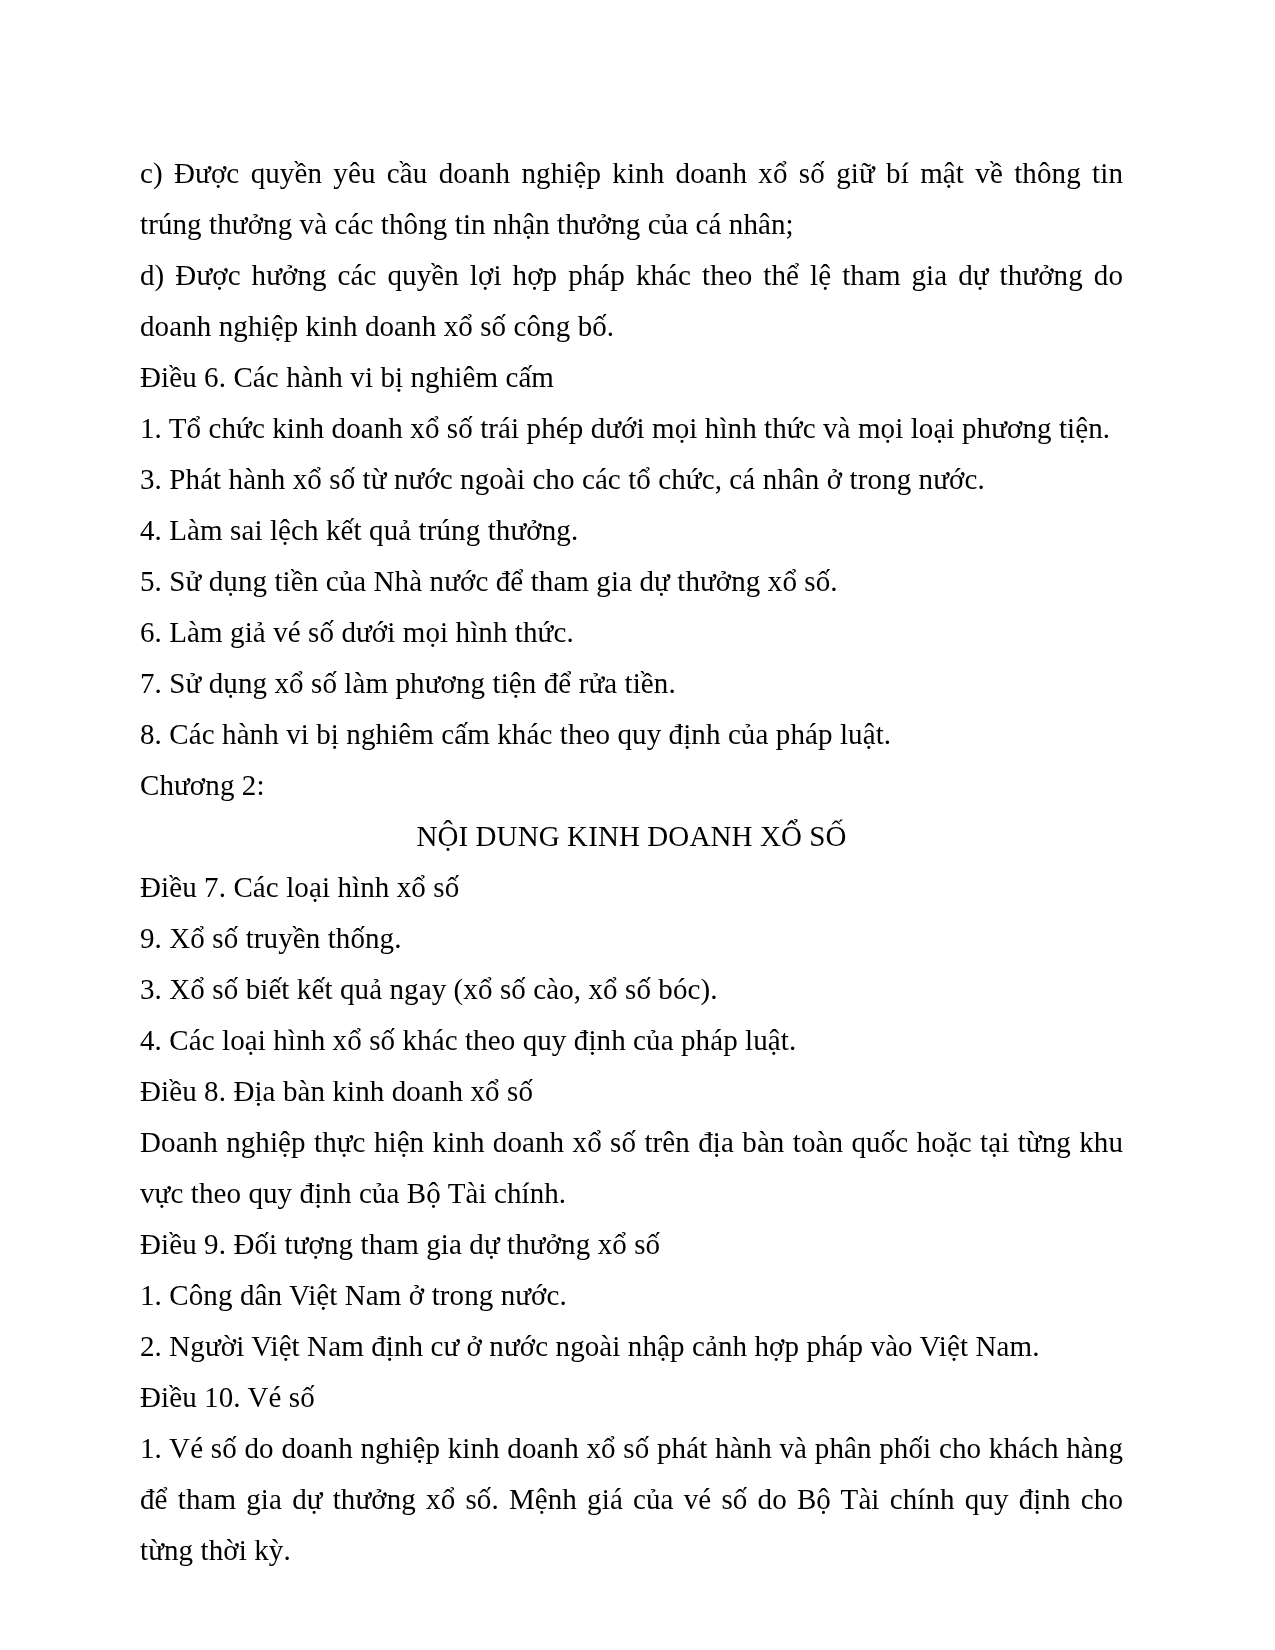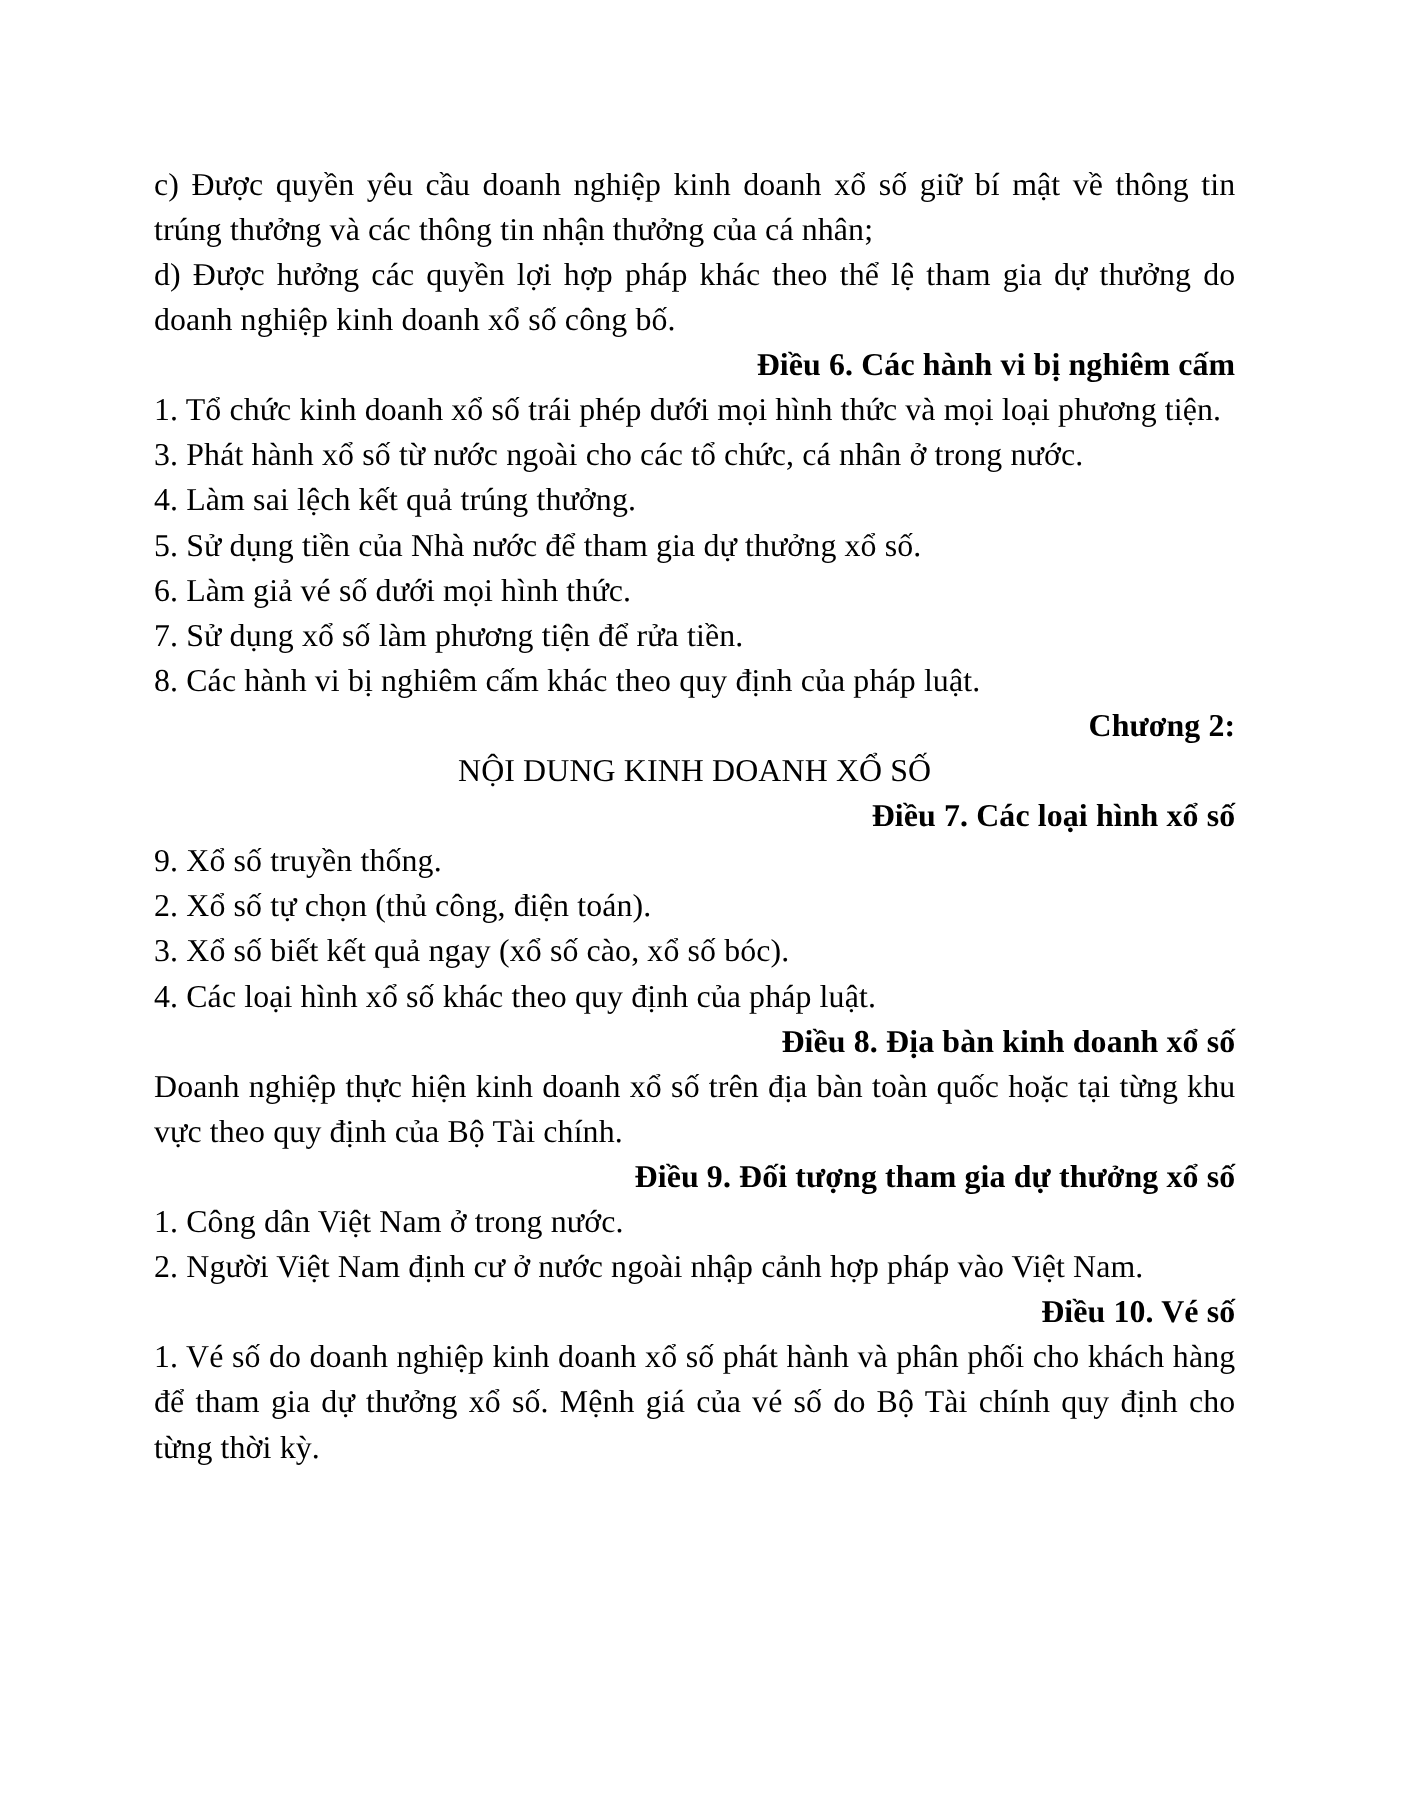--- a/index.html
+++ b/index.html
@@ -20,36 +20,36 @@
     height: 1650px;
     background: #ffffff;
   }
   .content {
     position: absolute;
     left: 140px;
     top: 148px;
     width: 983px;
     font-family: "Liberation Serif", "DejaVu Serif", serif;
     font-size: 29px;
-    line-height: 41px;
+    line-height: 51px;
     color: #000000;
     letter-spacing: 0.1px;
   }
   .content p {
     margin: 0;
     padding: 0;
   }
   .p-body {
     text-align: justify;
     text-align-last: left;
     font-weight: normal;
   }
   .p-bold {
-    text-align: right;
-    font-weight: bold;
+    text-align: left;
+    font-weight: normal;
   }
   .p-center {
     text-align: center;
     font-weight: normal;
   }
 </style>
 </head>
 <body>
 
 <div class="page">
@@ -61,21 +61,20 @@
     <p class="p-body">3. Phát hành xổ số từ nước ngoài cho các tổ chức, cá nhân ở trong nước.</p>
     <p class="p-body">4. Làm sai lệch kết quả trúng thưởng.</p>
     <p class="p-body">5. Sử dụng tiền của Nhà nước để tham gia dự thưởng xổ số.</p>
     <p class="p-body">6. Làm giả vé số dưới mọi hình thức.</p>
     <p class="p-body">7. Sử dụng xổ số làm phương tiện để rửa tiền.</p>
     <p class="p-body">8. Các hành vi bị nghiêm cấm khác theo quy định của pháp luật.</p>
     <p class="p-bold">Chương 2:</p>
     <p class="p-center">NỘI DUNG KINH DOANH XỔ SỐ</p>
     <p class="p-bold">Điều 7. Các loại hình xổ số</p>
     <p class="p-body">9. Xổ số truyền thống.</p>
-    <p class="p-body">2. Xổ số tự chọn (thủ công, điện toán).</p>
     <p class="p-body">3. Xổ số biết kết quả ngay (xổ số cào, xổ số bóc).</p>
     <p class="p-body">4. Các loại hình xổ số khác theo quy định của pháp luật.</p>
     <p class="p-bold">Điều 8. Địa bàn kinh doanh xổ số</p>
     <p class="p-body">Doanh nghiệp thực hiện kinh doanh xổ số trên địa bàn toàn quốc hoặc tại từng khu vực theo quy định của Bộ Tài chính.</p>
     <p class="p-bold">Điều 9. Đối tượng tham gia dự thưởng xổ số</p>
     <p class="p-body">1. Công dân Việt Nam ở trong nước.</p>
     <p class="p-body">2. Người Việt Nam định cư ở nước ngoài nhập cảnh hợp pháp vào Việt Nam.</p>
     <p class="p-bold">Điều 10. Vé số</p>
     <p class="p-body">1. Vé số do doanh nghiệp kinh doanh xổ số phát hành và phân phối cho khách hàng để tham gia dự thưởng xổ số. Mệnh giá của vé số do Bộ Tài chính quy định cho từng thời kỳ.</p>
   </div>

